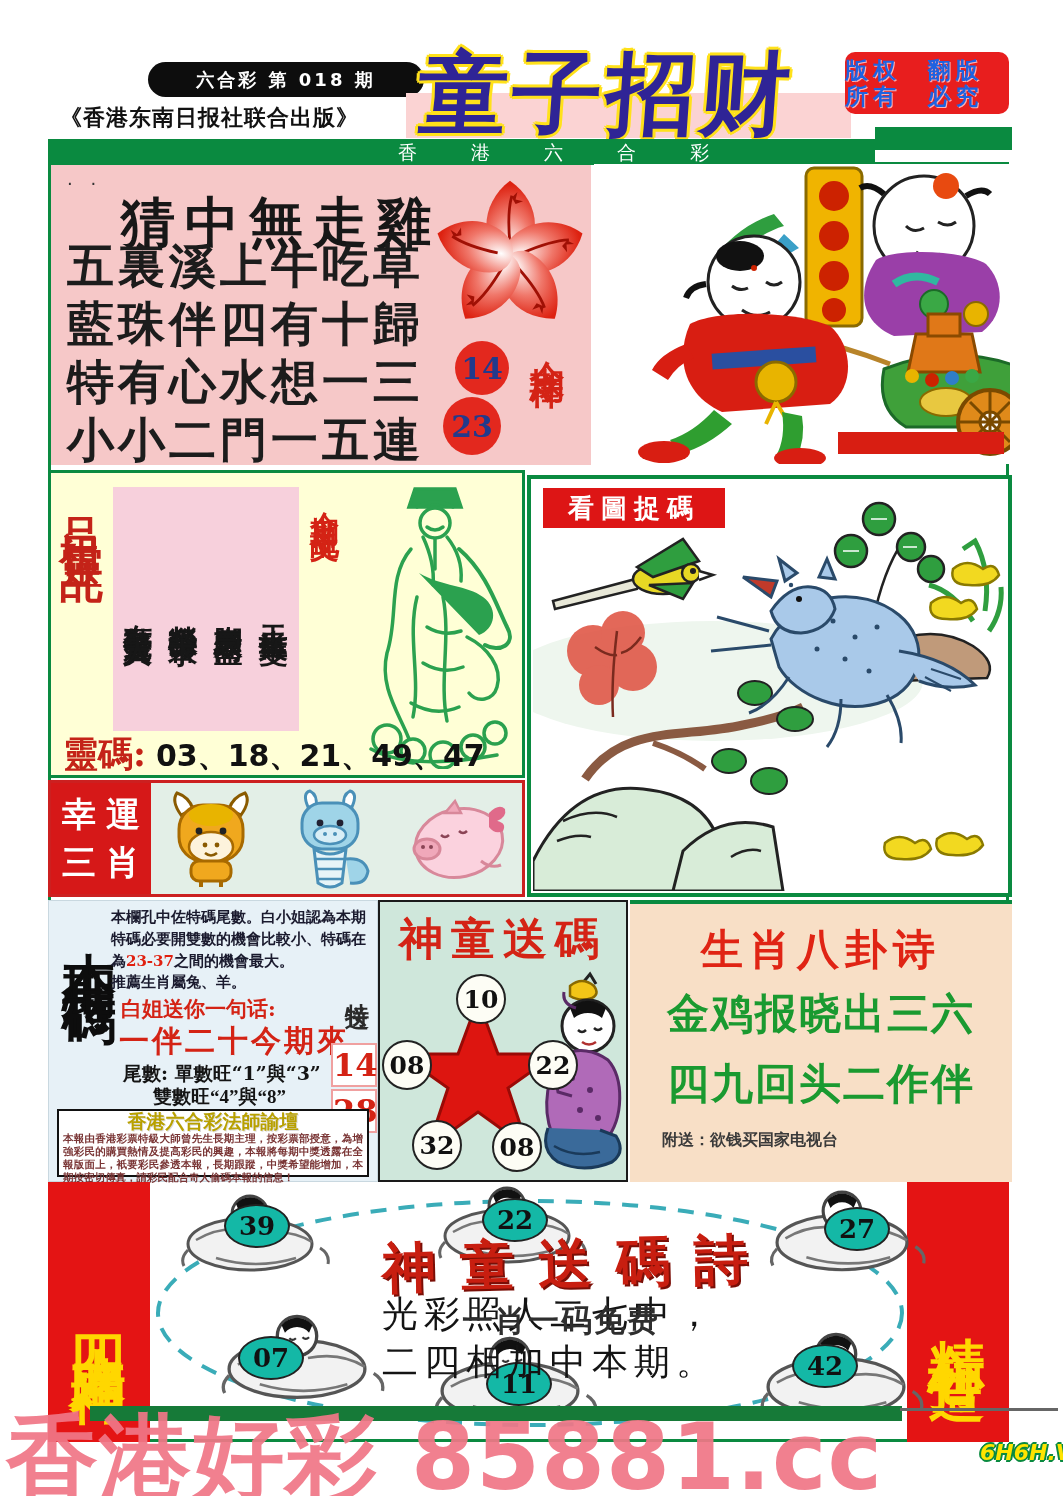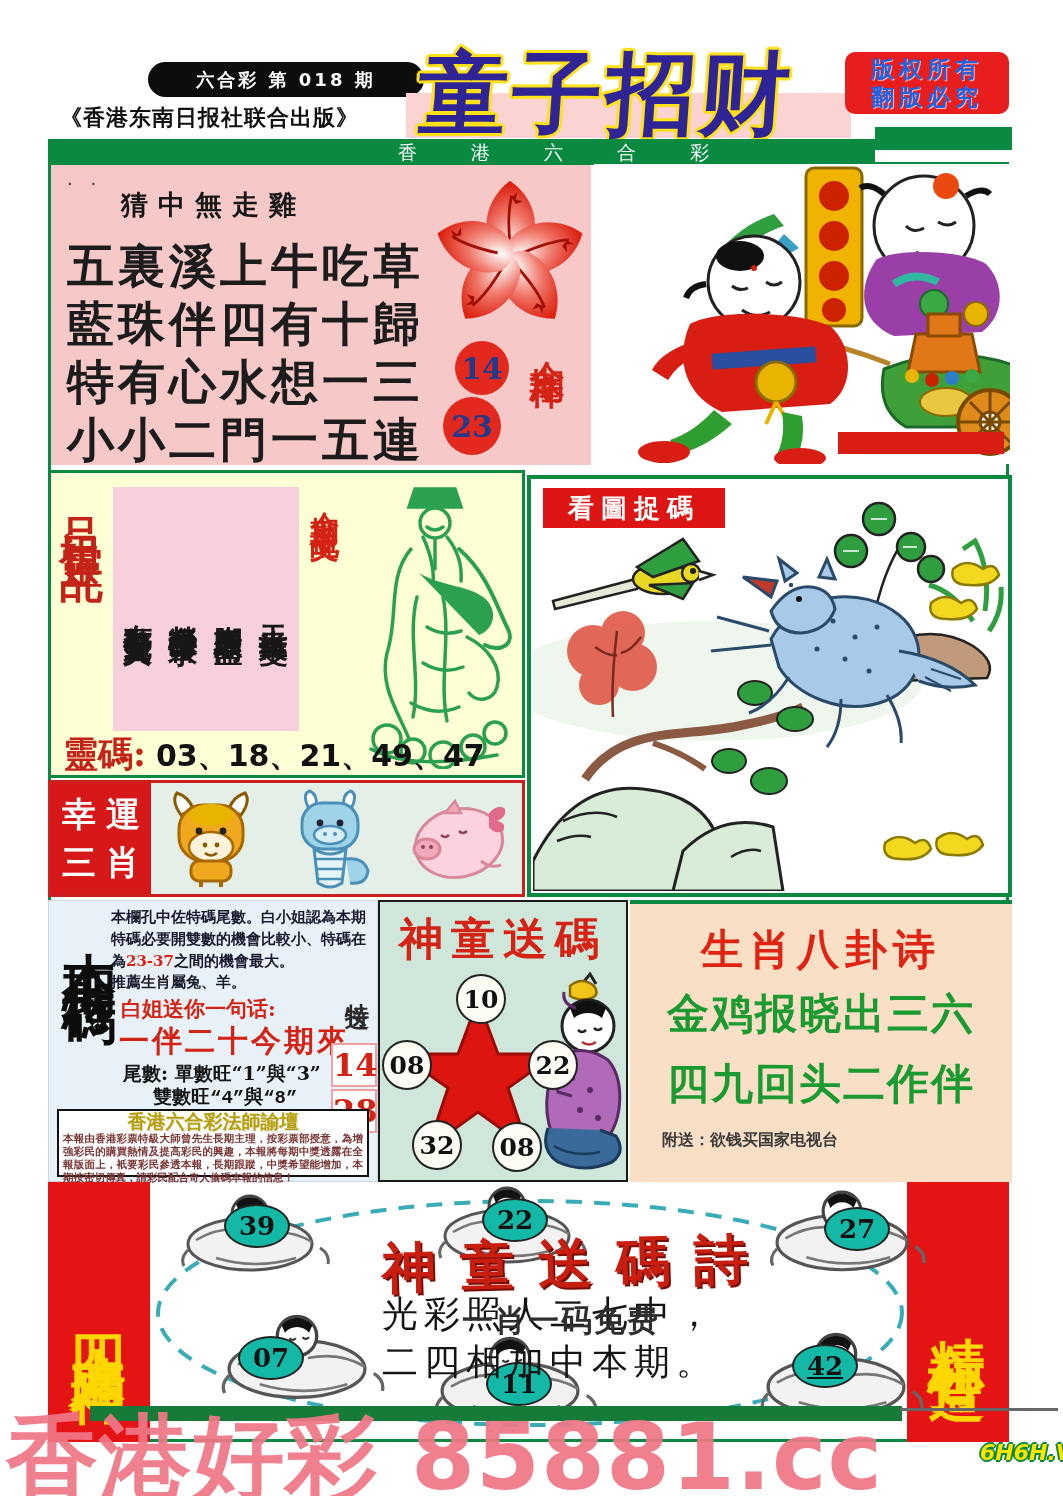--- a/index.html
+++ b/index.html
@@ -11,35 +11,35 @@
   .issue-bar{left:148px;top:62px;width:276px;height:35px;background:#0d0d0d;border-radius:18px;
     color:#fff;font-size:18px;font-weight:bold;display:flex;align-items:center;justify-content:center;
     letter-spacing:3px;}
   .publisher{left:60px;top:103px;font-size:22px;font-weight:bold;color:#111;letter-spacing:1px;}
   .title-shadow{left:406px;top:93px;width:445px;height:45px;background:#fbd3d3;}
   .main-title{left:418px;top:34px;font-size:90px;font-weight:bold;color:#2f2496;
     font-family:"DejaVu Serif",serif;letter-spacing:4px;transform:skewX(-4deg);
     text-shadow:-3px 0 #ffe11a,3px 0 #ffe11a,0 -3px #ffe11a,0 3px #ffe11a,
                 -2px -2px #ffe11a,2px 2px #ffe11a,-2px 2px #ffe11a,2px -2px #ffe11a;}
   .copyright-box{left:845px;top:52px;width:164px;height:62px;background:#e81e1e;border-radius:10px;
-    display:flex;flex-direction:column;align-items:center;justify-content:center;gap:1px;}
+    display:flex;align-items:center;justify-content:center;gap:1px;}
   .copyright-box span{color:#1f62e0;font-size:23px;font-weight:bold;letter-spacing:5px;line-height:1.15;
     text-shadow:1px 1px 0 #ffb0b0;}
   .green-bar-main{left:48px;top:139px;width:827px;height:23px;background:#0a8a40;}
   .green-bar-right{left:875px;top:127px;width:137px;height:23px;background:#0a8a40;}
   .region-banner{left:398px;top:140px;width:470px;color:#fff;font-size:19px;font-weight:normal;
     letter-spacing:24px;white-space:nowrap;}
 
   
   .frame{left:48px;top:162px;width:961px;height:1280px;border:3px solid #0a8a40;box-sizing:border-box;}
 
   
   .poem-box{left:51px;top:165px;width:540px;height:300px;background:#f6c8c8;}
   .poem-dots{left:16px;top:8px;font-size:18px;color:#333;letter-spacing:6px;position:absolute;}
-  .poem-title{position:absolute;left:70px;top:22px;font-size:27px;font-weight:bold;color:#171717;
+  .poem-title{position:absolute;left:70px;top:22px;font-size:54px;font-weight:bold;color:#171717;
     font-family:"DejaVu Serif",serif;letter-spacing:10px;}
   .poem-line{position:absolute;left:16px;font-size:47px;font-weight:bold;color:#1c1c1c;
     font-family:"DejaVu Serif",serif;letter-spacing:4px;white-space:nowrap;}
   .circle-num{position:absolute;width:54px;height:54px;border-radius:50%;background:#e3281e;
     color:#223a8c;font-weight:bold;font-size:30px;display:flex;align-items:center;justify-content:center;
     font-family:"DejaVu Serif",serif;}
   .tip-vert{position:absolute;left:472px;top:168px;writing-mode:vertical-rl;text-orientation:upright;
     color:#d42315;font-size:35px;font-weight:bold;font-family:"DejaVu Serif",serif;letter-spacing:6px;}
 
   
@@ -88,21 +88,21 @@
   .quote-line{position:absolute;left:70px;top:120px;color:#d42315;font-size:30px;font-weight:bold;
     font-family:"DejaVu Serif",serif;letter-spacing:3px;}
   .gift-label{position:absolute;left:292px;top:82px;writing-mode:vertical-rl;text-orientation:upright;
     font-size:24px;font-weight:bold;color:#2a2a2a;font-family:"DejaVu Serif",serif;letter-spacing:4px;}
   .gift-cells{position:absolute;left:282px;top:142px;width:46px;}
   .gift-cells div{background:#fff;border:2px solid #f0a0a0;color:#d42315;font-size:32px;font-weight:bold;
     font-family:"DejaVu Serif",serif;text-align:center;height:40px;line-height:40px;margin-bottom:2px;}
   .tail1{position:absolute;left:74px;top:160px;font-size:19px;font-weight:bold;color:#141414;
     font-family:"DejaVu Serif",serif;}
   .tail2{position:absolute;left:104px;top:183px;font-size:19px;font-weight:bold;color:#141414;
-    font-family:Liberation Mono, monospace;}
+    font-family:Liberation Serif, serif;}
 
   .master-box{position:absolute;left:8px;top:208px;width:312px;height:68px;background:#fff;
     border:2px solid #111;box-sizing:border-box;padding:0 4px;}
   .master-title{text-align:center;color:#b8a000;font-size:19px;font-weight:bold;
     font-family:"DejaVu Serif",serif;text-shadow:1px 1px 0 #ddd;line-height:1.1;}
   .master-body{color:#7a3535;font-size:10.5px;font-weight:bold;line-height:1.25;text-align:justify;}
 
   
   .shentong-box{left:378px;top:900px;width:250px;height:282px;background:#cfe7db;
     border:2px solid #1a1a1a;box-sizing:border-box;}
@@ -531,21 +531,21 @@
     </svg>
   <svg class="abs" style="left:736px;top:1330px;" width="200" height="92" viewBox="0 0 140 84">
       <use href="#kid-sketch"></use>
     </svg>
 
   <div class="num-badge" style="left:224px;top:1204px;">39</div>
   <div class="num-badge" style="left:238px;top:1336px;">07</div>
   <div class="num-badge" style="left:482px;top:1198px;">22</div>
   <div class="num-badge" style="left:486px;top:1362px;">11</div>
   <div class="num-badge" style="left:824px;top:1207px;">27</div>
-  <div class="num-badge" style="left:792px;top:1344px;text-decoration:underline;">42</div>
+  <div class="num-badge" style="left:792px;top:1344px;">42</div>
 
   <div class="abs bottom-title">神童送碼詩</div>
   <div class="abs bottom-line" style="left:382px;top:1290px;">光彩照人二七中，</div>
   <div class="abs bottom-line" style="left:382px;top:1338px;">二四相加中本期。</div>
   <div class="abs overlay-note">一肖一码免费</div>
 
   <div class="abs footer-strip"></div>
   <div class="abs footer-line"></div>
   <div class="abs watermark">香港好彩 85881.cc</div>
   <div class="abs site-mark">6H6H.VIP</div>

